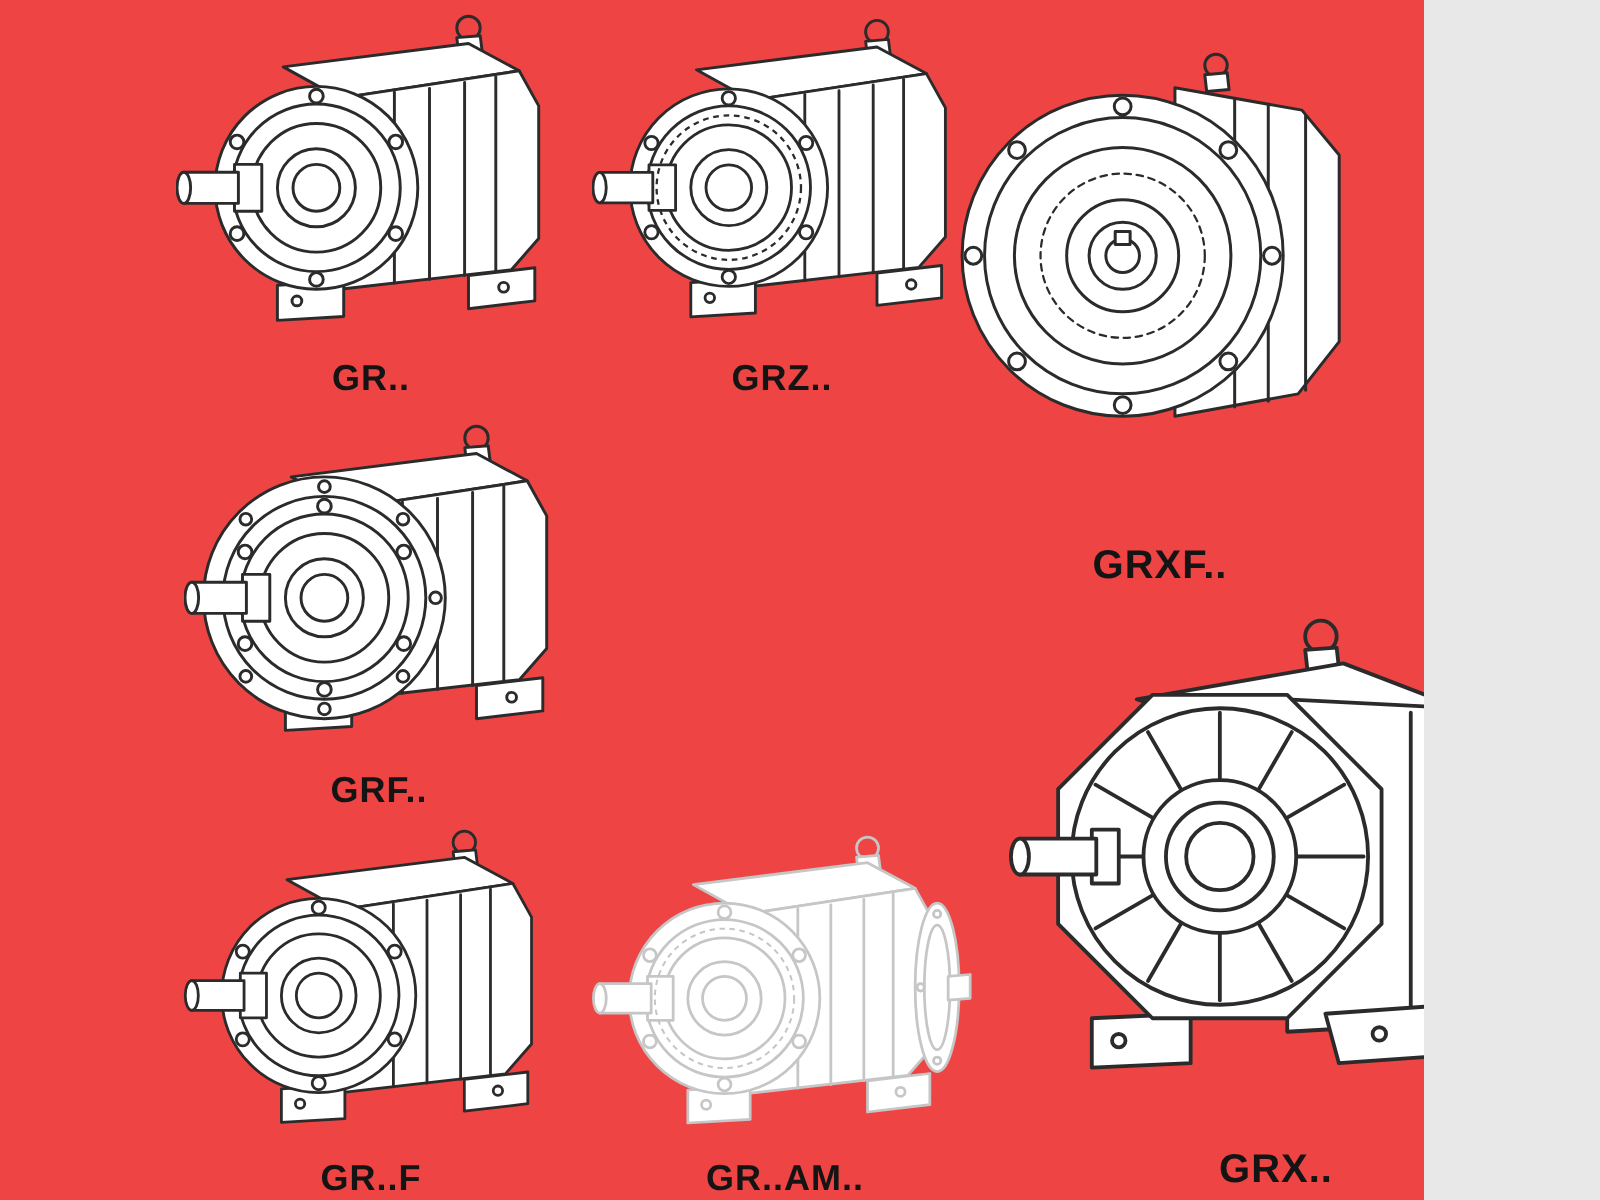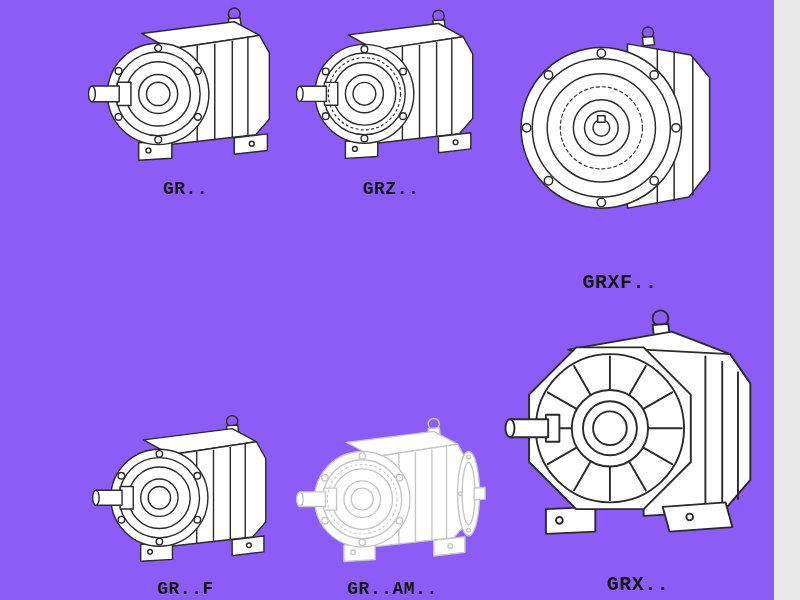--- a/index.html
+++ b/index.html
@@ -1,18 +1,18 @@
 <!DOCTYPE html>
 <html><head>
 <meta charset="utf-8">
 <style>
   html,body{margin:0;padding:0;background:#e8e8e8;}
   .stage{
-    position:relative;width:774px;height:600px;background:#8b5cf6;
-    font-family:Liberation Mono, monospace;overflow:hidden;
+    position:relative;width:712px;height:600px;background:#ef4444;
+    font-family:Liberation Sans, sans-serif;overflow:hidden;
   }
   figure.cell{
     position:absolute;margin:0;display:flex;flex-direction:column;
     align-items:center;justify-content:flex-end;
   }
   figure.cell svg.drawing{flex:1 1 auto;min-height:0;width:100%;display:block;}
   figcaption.label{
     flex:0 0 auto;text-align:center;font-weight:700;font-size:18px;
     letter-spacing:.5px;color:#141414;line-height:22px;white-space:nowrap;
   }
@@ -185,27 +185,33 @@
     <figcaption class="label" style="color:#141414">GR..</figcaption>
   </figure>
 
   <figure class="cell" style="left: 296px; top: 2px; width: 190px; height: 198px; color: rgb(43, 43, 43);">
     <svg class="drawing">
       <use href="#gb-foot-z"></use>
     </svg>
     <figcaption class="label" style="color:#141414">GRZ..</figcaption>
   </figure>
 
-  <figure class="cell" style="left: 508px; top: 0px; width: 224px; height: 294px; color: rgb(43, 43, 43); gap: 20px;">
+  <figure class="cell" style="left: 468px; top: 0px; width: 224px; height: 294px; color: rgb(43, 43, 43); gap: 20px;">
     <svg class="drawing">
       <use href="#gb-front-flange"></use>
     </svg>
     <figcaption class="label lg" style="color:#141414">GRXF..</figcaption>
   </figure>
 
+  <figure class="cell" style="left: 92px; top: 206px; width: 195px; height: 200px; color: rgb(43, 43, 43);">
+    <svg class="drawing">
+      <use href="#gb-flange"></use>
+    </svg>
+    <figcaption class="label" style="color:#141414">GRF..</figcaption>
+  </figure>
 
 
   <figure class="cell" style="left: 88px; top: 410px; width: 195px; height: 190px; color: rgb(43, 43, 43);">
     <svg class="drawing">
       <use href="#gb-foot"></use>
     </svg>
     <figcaption class="label" style="color:#141414">GR..F</figcaption>
   </figure>
 
   <figure class="cell" style="left: 492px; top: 296px; width: 292px; height: 300px; color: rgb(43, 43, 43);">

